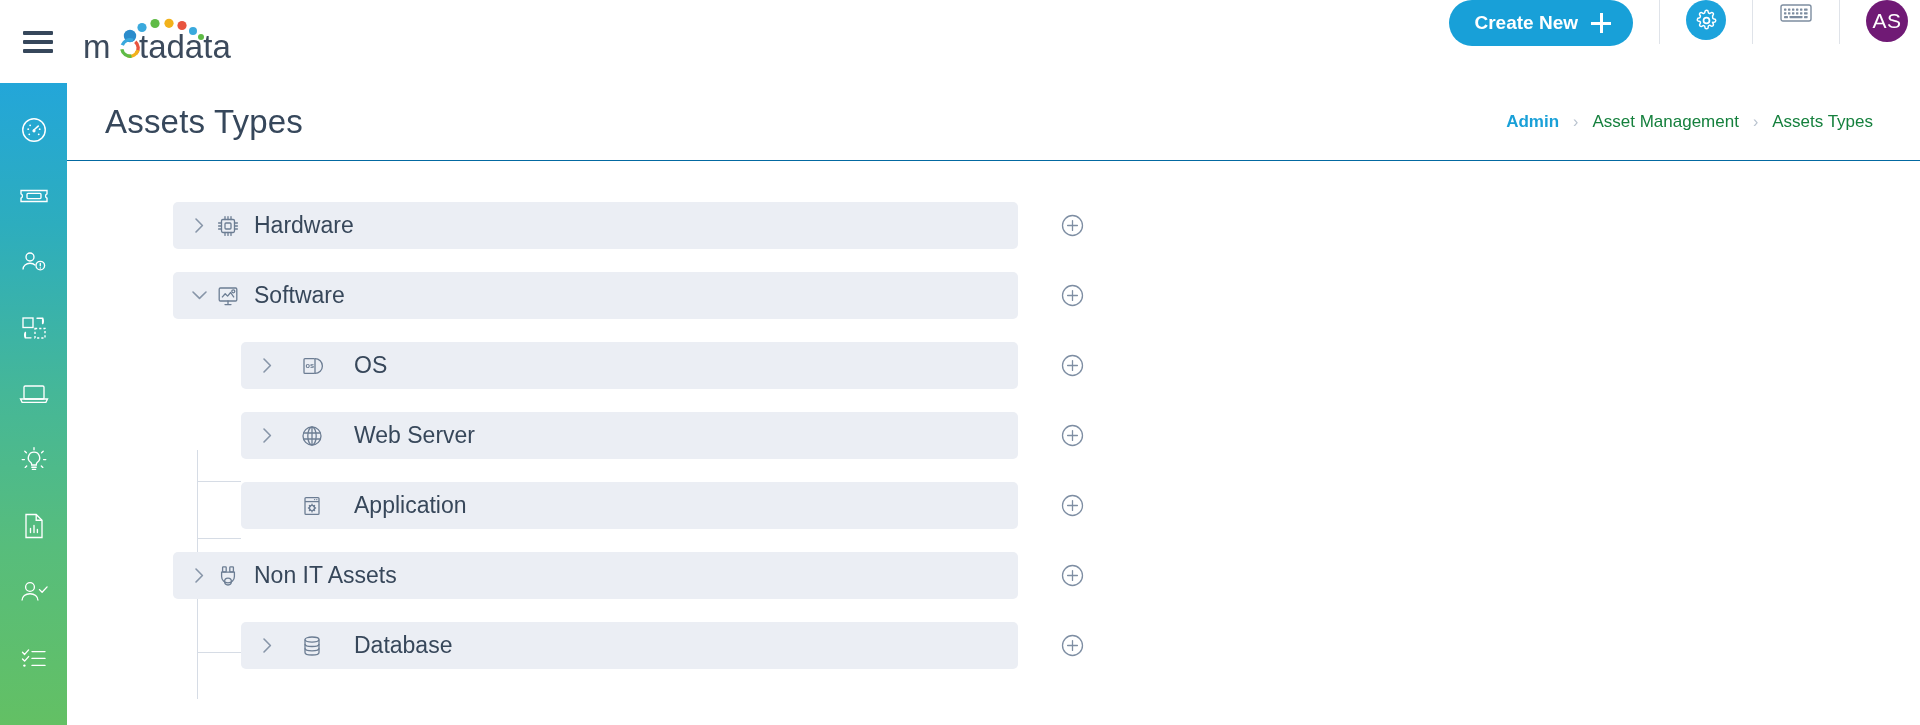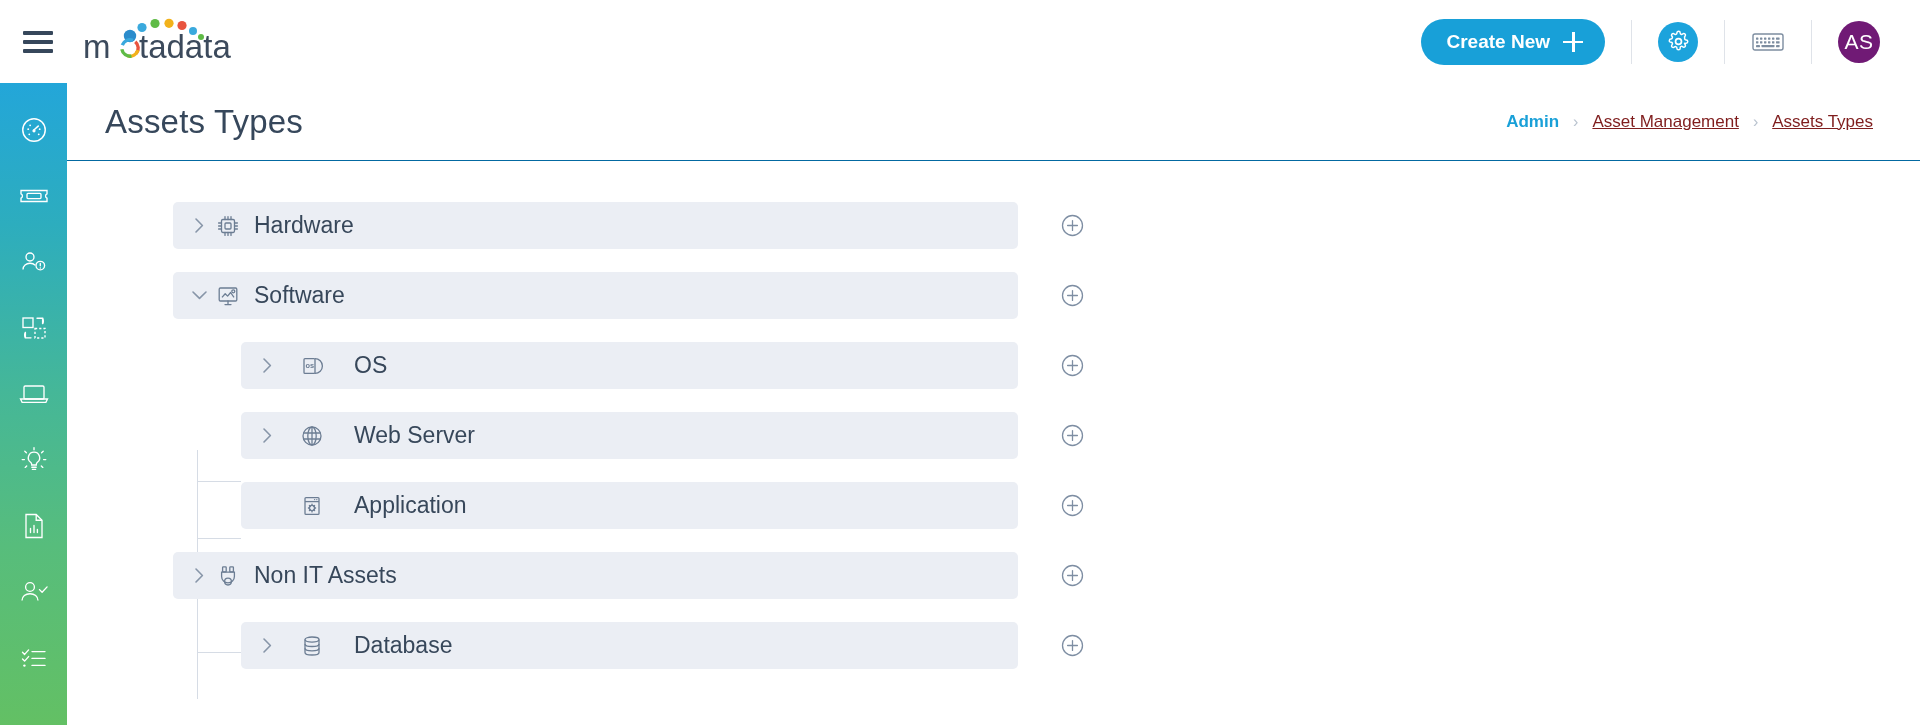--- a/index.html
+++ b/index.html
@@ -21,22 +21,22 @@
     width: 30px; height: 22px; margin-left: 23px; margin-right: 30px;
     display: flex; flex-direction: column; justify-content: space-between;
     cursor: pointer;
   }
   .hamburger span { display: block; height: 4px; background: #36475b; border-radius: 1px; }
 
   .logo-wrap { position: relative; width: 160px; height: 56px; cursor: pointer; }
   .logo-wrap svg { position: absolute; left: 0; top: 0; }
 
   .topbar-right {
-    margin-left: auto; display: flex; align-items: center; height: 100%;
-    padding-right: 40px;
+    margin-left: auto; display: flex; align-items: flex-start; height: 100%;
+    padding-right: 12px;
   }
   .create-new {
     display: flex; align-items: center; gap: 13px;
     background: #18a0d8; color: #fff; border: none;
     height: 46px; padding: 0 22px 0 26px; border-radius: 23px;
     font-size: 19px; font-weight: bold; cursor: pointer;
     font-family: "Liberation Sans", sans-serif;
   }
   .plus-glyph {
     position: relative; width: 20px; height: 20px; display: inline-block;
@@ -82,21 +82,21 @@
   }
   .page-title {
     margin-left: 38px; font-size: 33px; color: #36475b; font-weight: normal;
     letter-spacing: .2px;
   }
   .breadcrumb {
     margin-left: auto; margin-right: 47px; display: flex; align-items: center;
     font-size: 17px; color: #4a5a6b; gap: 14px;
   }
   .crumb-link { color: #19a0d8; cursor: pointer; font-weight: bold; }
-  .crumb-static { color: #7f1d1d; text-decoration: underline; }
+  .crumb-static { color: #15803d; }
   .crumb-sep { color: #b9c3cf; font-size: 16px; line-height: 1; }
 
   
   .content { position: absolute; left: 67px; top: 161px; width: 1853px; height: 564px; background: #fff; }
   .tree { position: relative; padding-top: 41px; }
 
   .node-row {
     position: relative;
     display: flex; align-items: center;
     height: 47px; background: #ebeef4; border-radius: 5px;

